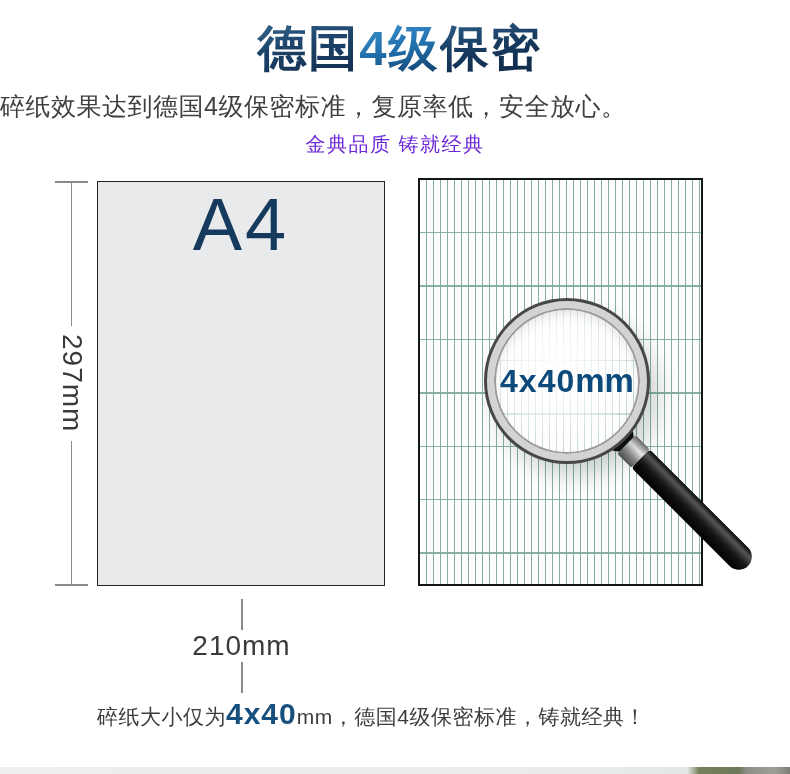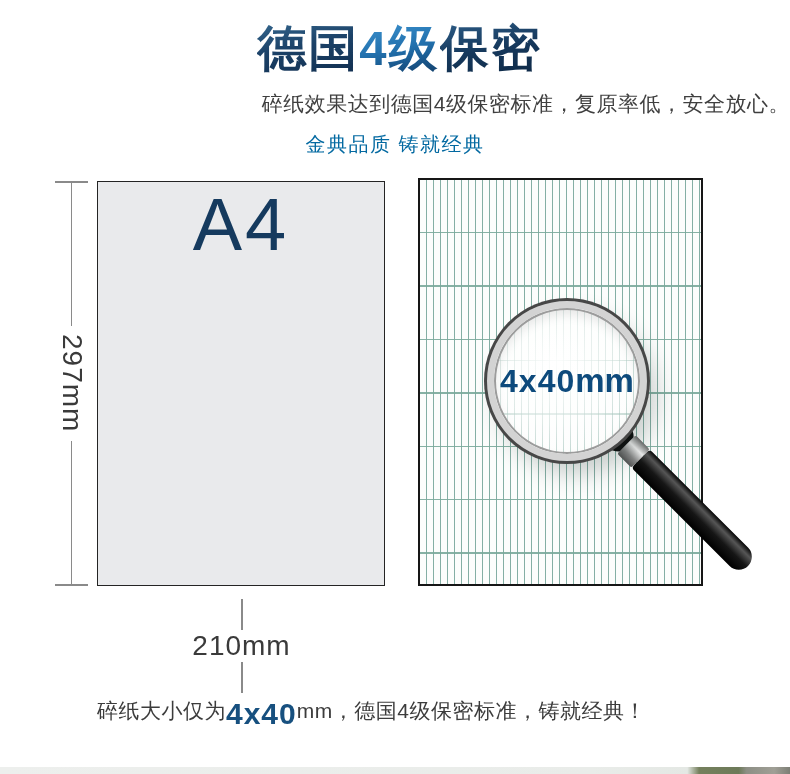--- a/index.html
+++ b/index.html
@@ -19,24 +19,24 @@
 
   
   .title{position:absolute;top:20px;left:0;width:100%;text-align:center;
          font-size:49px;line-height:56px;font-weight:bold;letter-spacing:2px;padding-left:9px;}
   .title .t1{background:linear-gradient(168deg,#35688f 0%,#1c4268 45%,#112e4f 100%);
              -webkit-background-clip:text;background-clip:text;color:transparent;}
   .title .t2{background:linear-gradient(168deg,#3e94d0 0%,#2271ae 50%,#113d68 100%);
              -webkit-background-clip:text;background-clip:text;color:transparent;}
   .title .t3{background:linear-gradient(168deg,#2e5e88 0%,#16395d 50%,#0d2845 100%);
              -webkit-background-clip:text;background-clip:text;color:transparent;}
-  .subtitle{position:absolute;top:90px;left:0;width:100%;text-align:right;
-            font-size:21px;color:#3f3f3f;letter-spacing:0.5px;}
+  .subtitle{position:absolute;top:90px;left:0;width:100%;text-align:left;
+            font-size:25px;color:#3f3f3f;letter-spacing:0.5px;}
   .tagline{position:absolute;top:131px;left:0;width:100%;text-align:center;
-           font-size:20px;color:#0369a1;letter-spacing:1.5px;}
+           font-size:20px;color:#6d28d9;letter-spacing:1.5px;}
 
   
   .paper{position:absolute;left:97px;top:181px;width:288px;height:405px;
          background:var(--c-paper);border:1.5px solid #242424;
          display:flex;align-items:flex-start;justify-content:center;}
   .paper .a4{font-size:74px;font-weight:500;color:#153a5e;letter-spacing:3px;}
 
   
   .dim-v{position:absolute;left:55px;top:181px;width:33px;height:405px;
          display:flex;flex-direction:column;align-items:center;}
@@ -82,21 +82,21 @@
           background:linear-gradient(to bottom,#6e6e6e,#f2f2f2 35%,#8a8a8a 70%,#555);
           border-radius:2px;}
   .handle .shaft{width:152px;height:26px;flex:none;
           background:linear-gradient(to bottom,#050505 0%,#565656 22%,#161616 55%,#000 100%);
           border-radius:4px 13px 13px 4px;}
 
   
   .spec1{position:absolute;left:97px;top:650px;display:flex;align-items:baseline;white-space:nowrap;}
   .spec1 .g{font-size:26px;font-weight:500;color:#373737;letter-spacing:0.5px;}
   .spec1 .hl{font-size:34px;font-weight:500;color:var(--c-navy);letter-spacing:1px;}
-  .spec2{position:absolute;left:97px;top:697px;display:flex;align-items:flex-start;white-space:nowrap;}
+  .spec2{position:absolute;left:97px;top:697px;display:flex;align-items:flex-end;white-space:nowrap;}
   .spec2 .g{font-size:21px;color:#3c3c3c;letter-spacing:0.5px;}
   .spec2 .hl{font-size:30px;font-weight:bold;color:var(--c-blue);letter-spacing:1px;}
 
   
   .next-strip{position:absolute;left:0;top:767px;width:790px;height:7px;
       background:linear-gradient(to right,#edefed 0%,#e9ece9 75%,#e4e8e4 87%,
                  #75805d 88.5%,#6d7a59 93.5%,#8d8f85 94.5%,#a09f96 98%,#7d7f76 100%);}
 </style>
 </head>
 <body>

